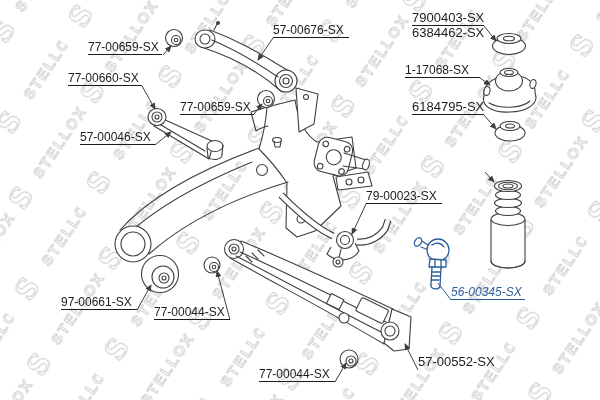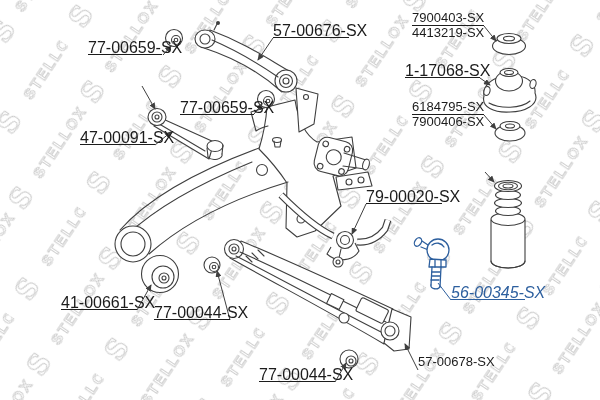--- a/index.html
+++ b/index.html
@@ -8,22 +8,22 @@
     --hl:#2d5f9e;
     --wm:#c8c8c8;
   }
   html,body{margin:0;padding:0;background:#888;}
   #stage{
     position:relative;width:600px;height:400px;background:#fff;
     font-family:"Liberation Sans",sans-serif;overflow:hidden;margin:0 auto;
   }
   #art{position:absolute;left:0;top:0;}
   .lbl{
-    position:absolute;height:13px;line-height:13px;font-size:16px;color:var(--ink);
-    text-align:center;white-space:nowrap;cursor:pointer;
+    position:absolute;height:13px;line-height:13px;font-size:12px;color:var(--ink);
+    white-space:nowrap;cursor:pointer;
   }
   .lbl.u{border-bottom:1px solid var(--ink);}
   .pair{position:absolute;font-size:13px;color:var(--ink);text-align:center;cursor:pointer;}
   .pair .row{height:14px;line-height:14px;white-space:nowrap;}
   .pair .row.u{border-bottom:1px solid var(--ink);}
   .lbl.hl{color:var(--hl);border-bottom-color:var(--hl);font-style:italic;}
   
   .ln{stroke:var(--line);fill:none;stroke-width:1.1;stroke-linecap:round;stroke-linejoin:round;}
   .s{stroke:var(--line);fill:#fff;stroke-width:1.1;stroke-linejoin:round;}
   .d{fill:var(--line);stroke:none;}
@@ -240,38 +240,38 @@
     <line class="lead" x1="418" y1="370" x2="405" y2="344" marker-end="url(#ah)"></line>
     <line class="lead" x1="335" y1="382" x2="346" y2="363" marker-end="url(#ah)"></line>
   </g>
 </svg>
 
   <div class="lbl u" style="left:88px;top:41px;width:74px">77-00659-SX</div>
   <div class="lbl u" style="left:273px;top:24px;width:76px">57-00676-SX</div>
 
   <div class="pair" style="left:412px;top:11px;width:72px">
     <div class="row u">7900403-SX</div>
-    <div class="row">4413219-SX</div>
+    <div class="row">6384462-SX</div>
   </div>
 
   <div class="lbl u" style="left:405px;top:64px;width:75px">1-17068-SX</div>
+  <div class="lbl u" style="left:68px;top:72px;width:74px">77-00660-SX</div>
   <div class="lbl u" style="left:180px;top:101px;width:74px">77-00659-SX</div>
 
   <div class="pair" style="left:412px;top:100px;width:72px">
     <div class="row u">6184795-SX</div>
-    <div class="row">7900406-SX</div>
   </div>
 
-  <div class="lbl u" style="left:80px;top:131px;width:75px">47-00091-SX</div>
-  <div class="lbl u" style="left:366px;top:190px;width:76px">79-00020-SX</div>
+  <div class="lbl u" style="left:80px;top:131px;width:75px">57-00046-SX</div>
+  <div class="lbl u" style="left:366px;top:190px;width:76px">79-00023-SX</div>
 
   <div class="lbl u hl" style="left:451px;top:286px;width:74px">56-00345-SX</div>
 
-  <div class="lbl u" style="left:61px;top:296px;width:76px">41-00661-SX</div>
+  <div class="lbl u" style="left:61px;top:296px;width:76px">97-00661-SX</div>
   <div class="lbl u" style="left:154px;top:306px;width:76px">77-00044-SX</div>
 
   <div class="pair" style="left:418px;top:355px;width:76px">
-    <div class="row">57-00678-SX</div>
+    <div class="row">57-00552-SX</div>
   </div>
 
   <div class="lbl u" style="left:259px;top:368px;width:76px">77-00044-SX</div>
 
 </div>
 
 </body></html>

